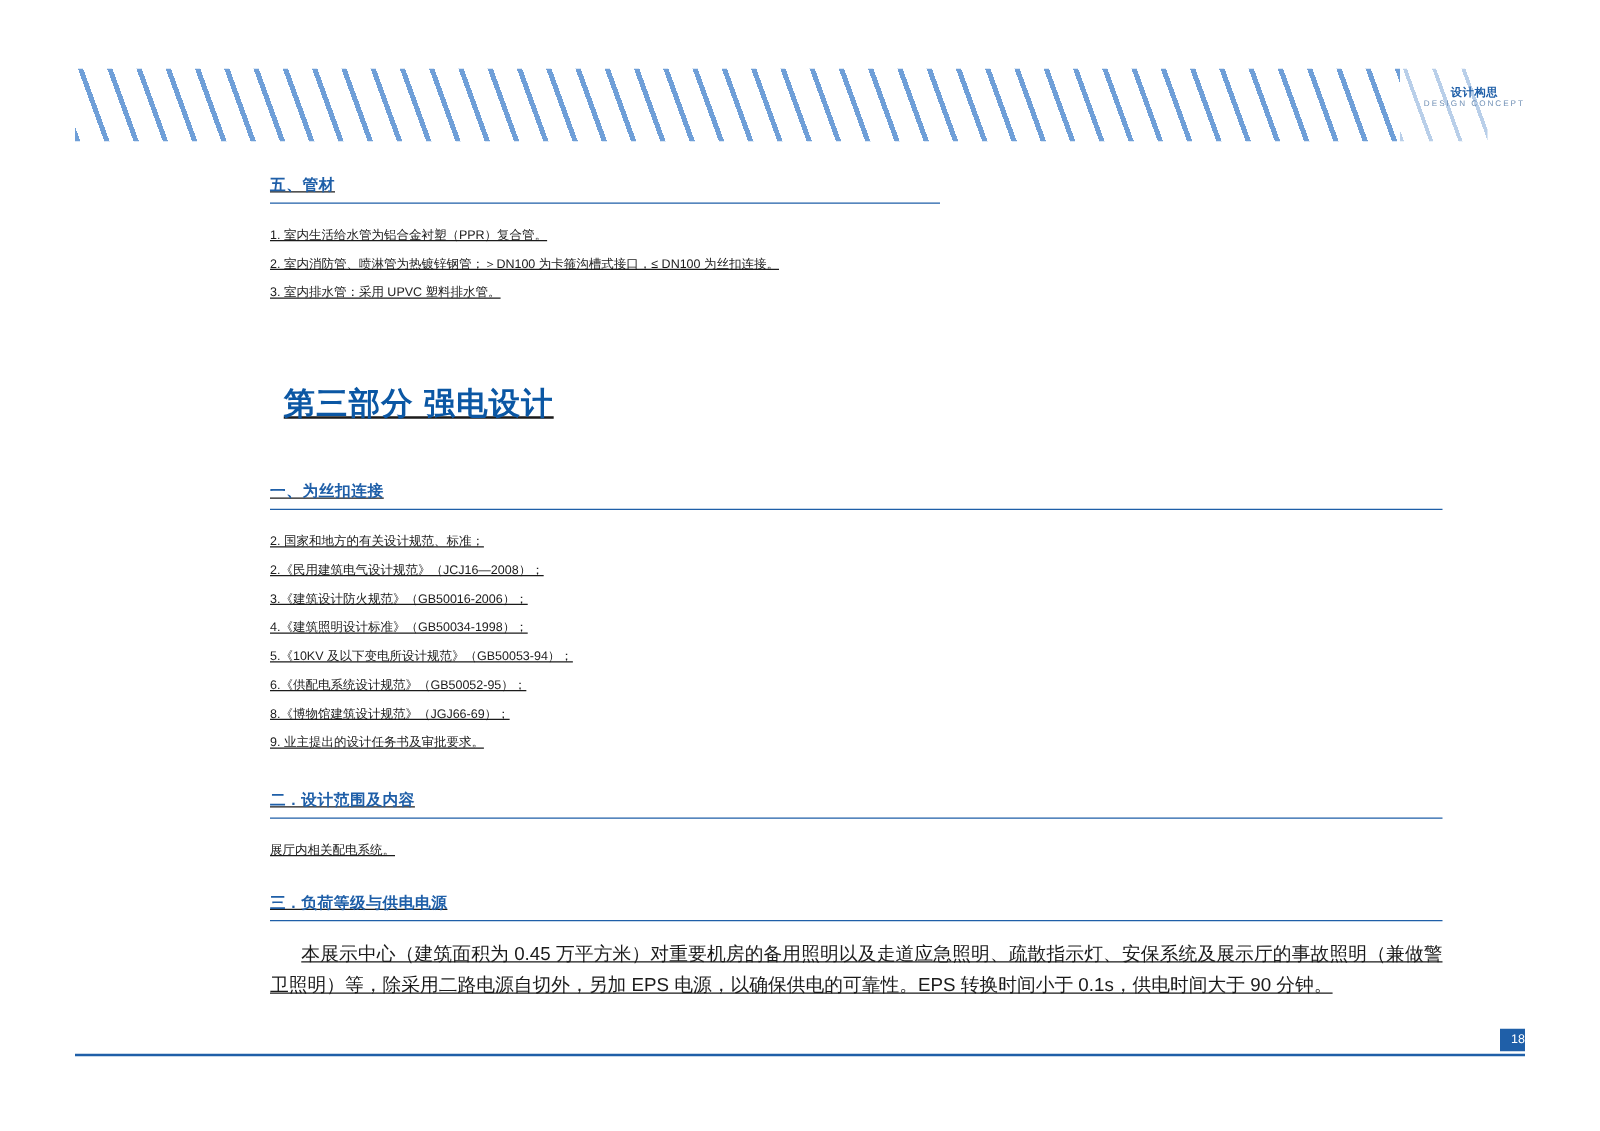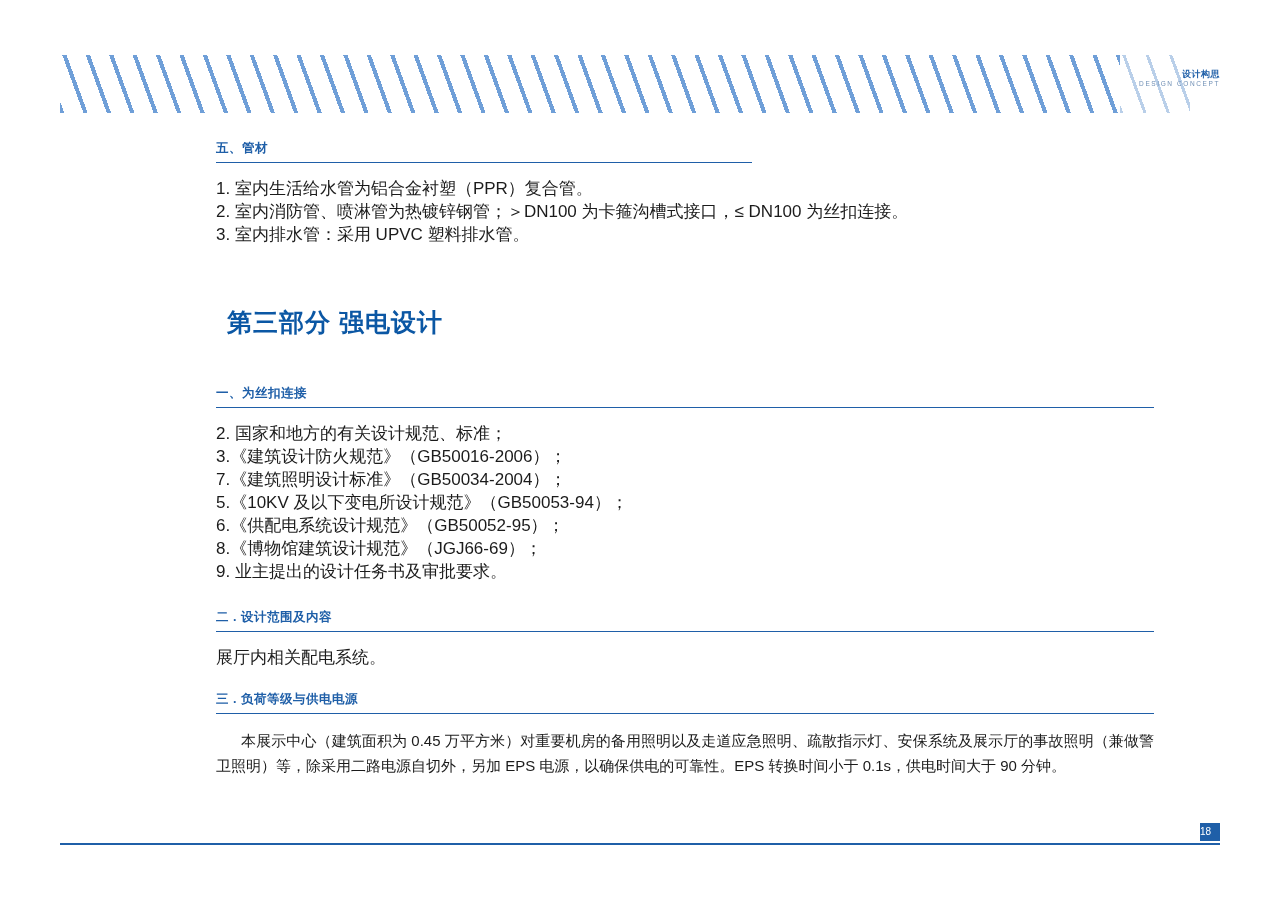--- a/index.html
+++ b/index.html
@@ -49,60 +49,61 @@
       #b9cfe9 0px,
       #b9cfe9 3px,
       #ffffff 3px,
       #ffffff 22px
     );
   }
   .header-label {
     position: absolute;
     right: 0;
     top: 14px;
-    text-align: right;
+    text-align: center;
     line-height: 1.25;
   }
   .header-label .cn {
     font-size: 9px;
     color: #1f5fa8;
     font-weight: bold;
     letter-spacing: 0.5px;
   }
   .header-label .en {
     font-size: 6.5px;
     color: #6f8fb5;
     letter-spacing: 1.6px;
   }
 
   
   .content {
     position: absolute;
     left: 216px;
     top: 140px;
     width: 970px;
+    text-decoration: underline;
   }
 
   .sec-head {
     color: #1f5fa8;
     font-size: 12.5px;
     font-weight: bold;
     letter-spacing: 0.5px;
     padding-bottom: 5px;
   }
   .rule {
     height: 1px;
     background: #1f5fa8;
     margin-bottom: 14px;
   }
   .rule.short { width: 536px; }
   .rule.full  { width: 938px; }
 
   .para {
-    font-size: 17px;
+    font-size: 10px;
     line-height: 23px;
     color: #1b1b1b;
   }
   .para.list { }
   .para .line { white-space: nowrap; }
 
   .big-title {
     color: #0b57a4;
     font-size: 25px;
     font-weight: bold;
@@ -133,21 +134,21 @@
   .page-num {
     position: absolute;
     right: 60px;
     top: 823px;
     width: 20px;
     height: 18px;
     background: #1f5fa8;
     color: #ffffff;
     font-size: 10px;
     line-height: 18px;
-    text-align: left;
+    text-align: right;
   }
 </style>
 </head>
 <body>
 
 <div class="header">
   <div class="stripes"></div>
   <div class="stripes-fade"></div>
   <div class="header-label">
     <div class="cn">设计构思</div>
@@ -167,22 +168,23 @@
     </div>
   </div>
 
   <div class="big-title">第三部分  强电设计</div>
 
   <div class="block">
     <div class="sec-head">一、为丝扣连接</div>
     <div class="rule full"></div>
     <div class="para list">
       <div class="line">2. 国家和地方的有关设计规范、标准；</div>
+      <div class="line">2.《民用建筑电气设计规范》（JCJ16—2008）；</div>
       <div class="line">3.《建筑设计防火规范》（GB50016-2006）；</div>
-      <div class="line">7.《建筑照明设计标准》（GB50034-2004）；</div>
+      <div class="line">4.《建筑照明设计标准》（GB50034-1998）；</div>
       <div class="line">5.《10KV 及以下变电所设计规范》（GB50053-94）；</div>
       <div class="line">6.《供配电系统设计规范》（GB50052-95）；</div>
       <div class="line">8.《博物馆建筑设计规范》（JGJ66-69）；</div>
       <div class="line">9. 业主提出的设计任务书及审批要求。</div>
     </div>
   </div>
 
   <div class="block tight">
     <div class="sec-head">二 . 设计范围及内容</div>
     <div class="rule full"></div>

